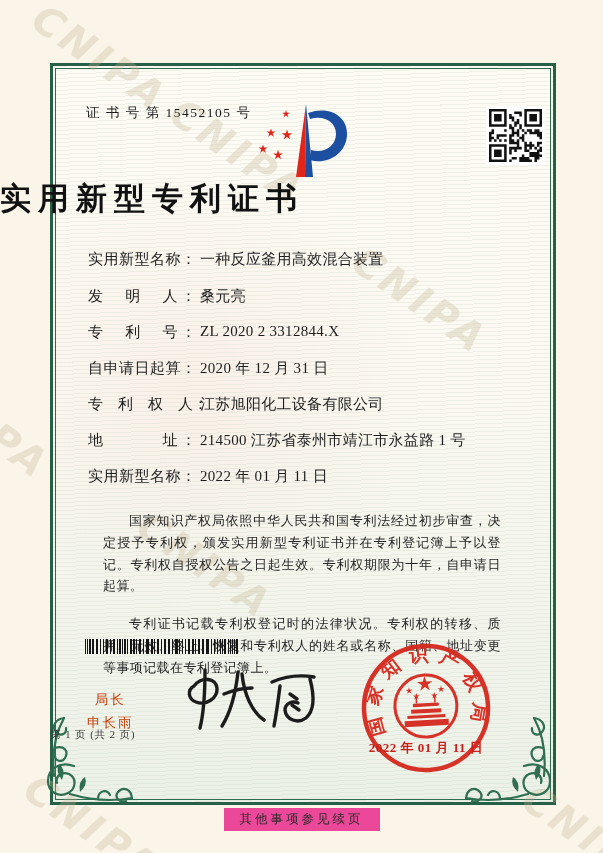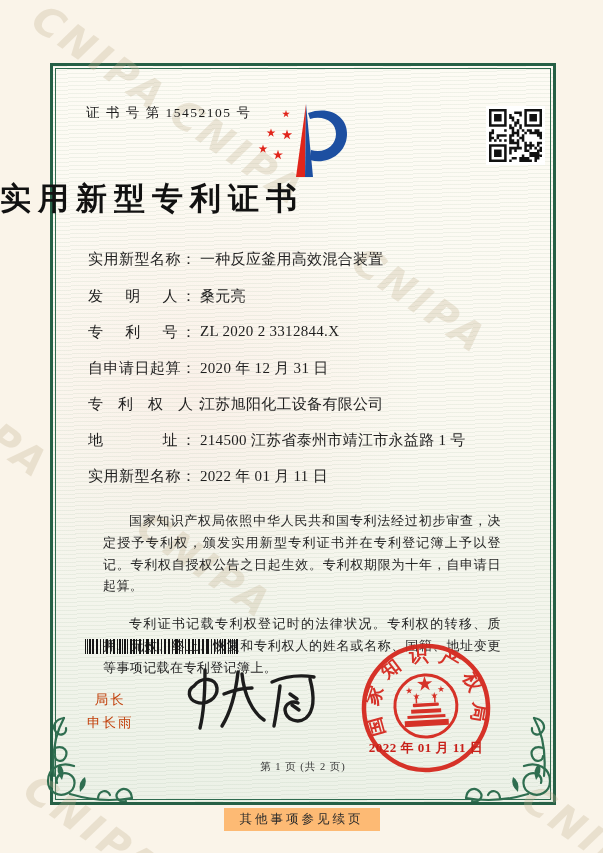--- a/index.html
+++ b/index.html
@@ -73,28 +73,28 @@
     font-size:13.5px; line-height:23px; color:#c2410c; letter-spacing:2px;text-align:center;
   }
   .signature{ position:absolute; left:172px; top:662px; z-index:2; }
   .seal{ position:absolute; left:350px; top:632px; z-index:2; opacity:0.95; }
   .seal-date{
     position:absolute; left:352px; top:739px; width:148px; z-index:3;
     text-align:center; color:#c8201a; font-size:13px; font-weight:bold;
     letter-spacing:0.5px; white-space:nowrap;
   }
   .page-num{
-    position:absolute; left:50px; top:760px; width:506px; z-index:2;
-    text-align:center; font-size:10.5px; letter-spacing:1px; color:#333;
+    position:absolute; left:50px; top:728px; width:506px; z-index:2;
+    text-align:left; font-size:10.5px; letter-spacing:1px; color:#333;
   }
   .cont-note{
     position:absolute; left:0; top:808px; width:603px; z-index:2; text-align:center;
   }
   .cont-note span{
-    display:inline-block; background:#fdba74; padding:3px 16px;
+    display:inline-block; background:#ec4899; padding:3px 16px;
     font-size:12.5px; letter-spacing:3px; color:#2a2a2a;
   }
 </style>
 </head>
 <body>
 
 <div class="page">
 
   <div class="frame"></div>
 

